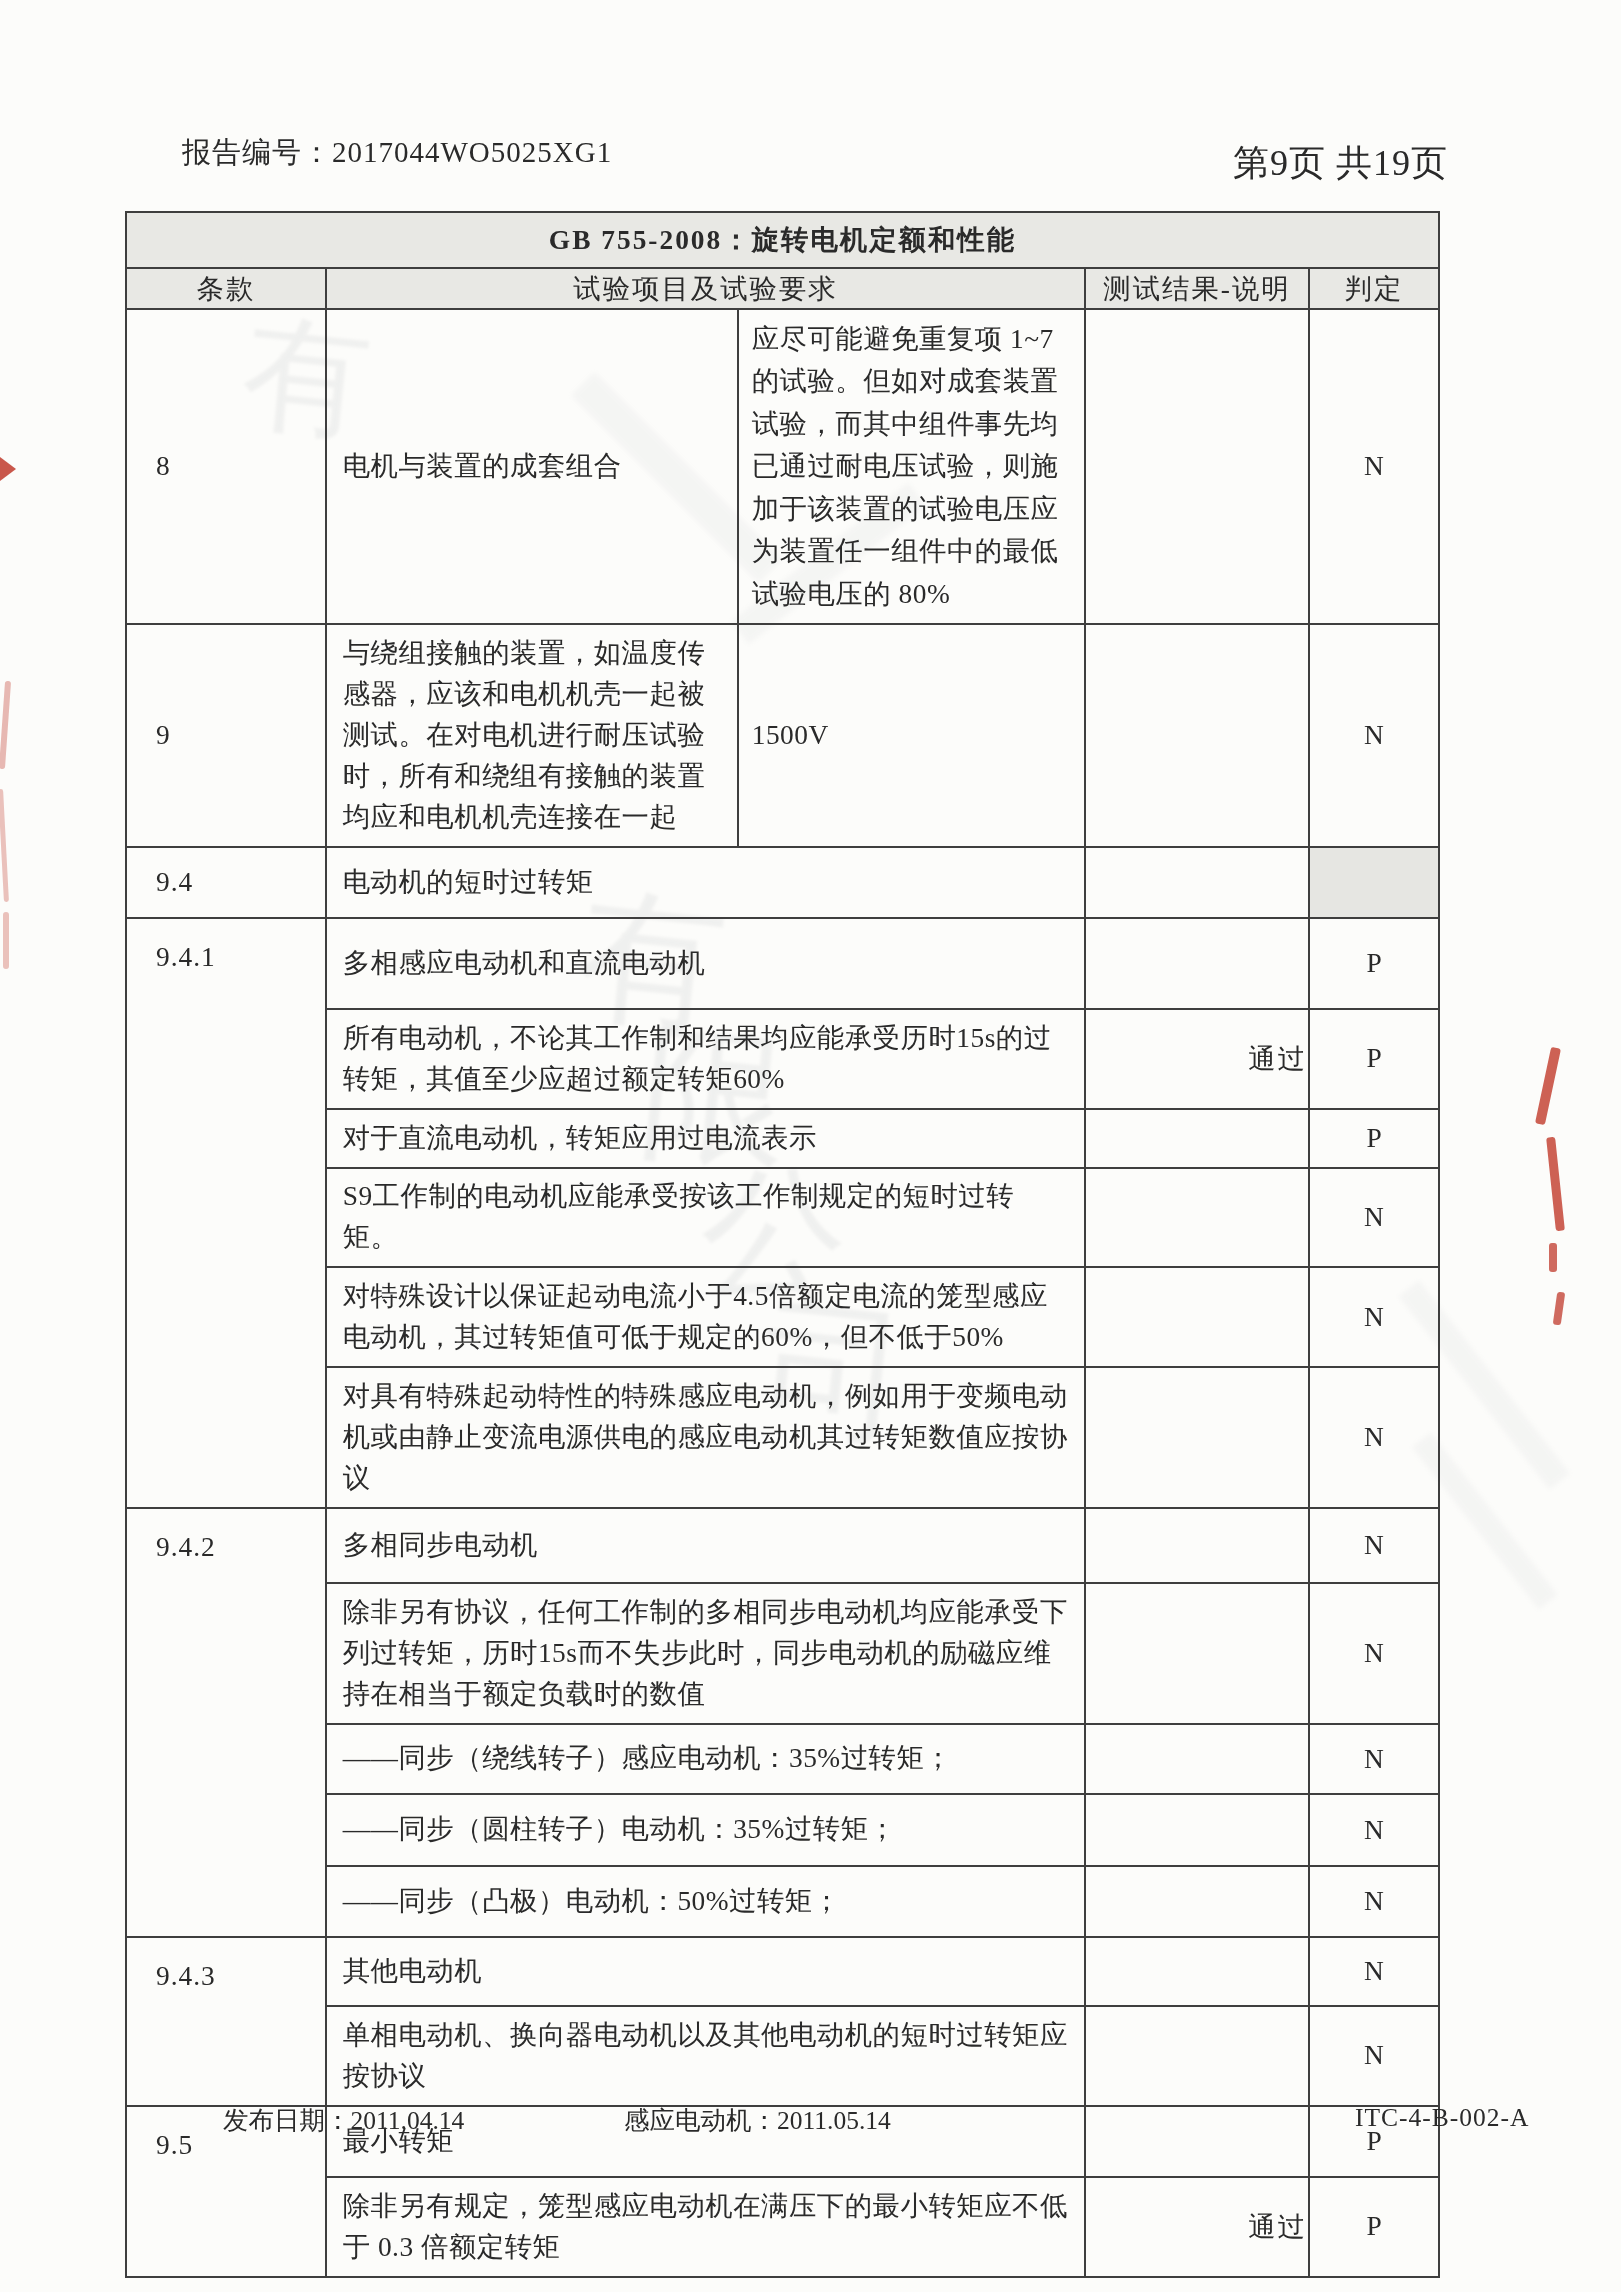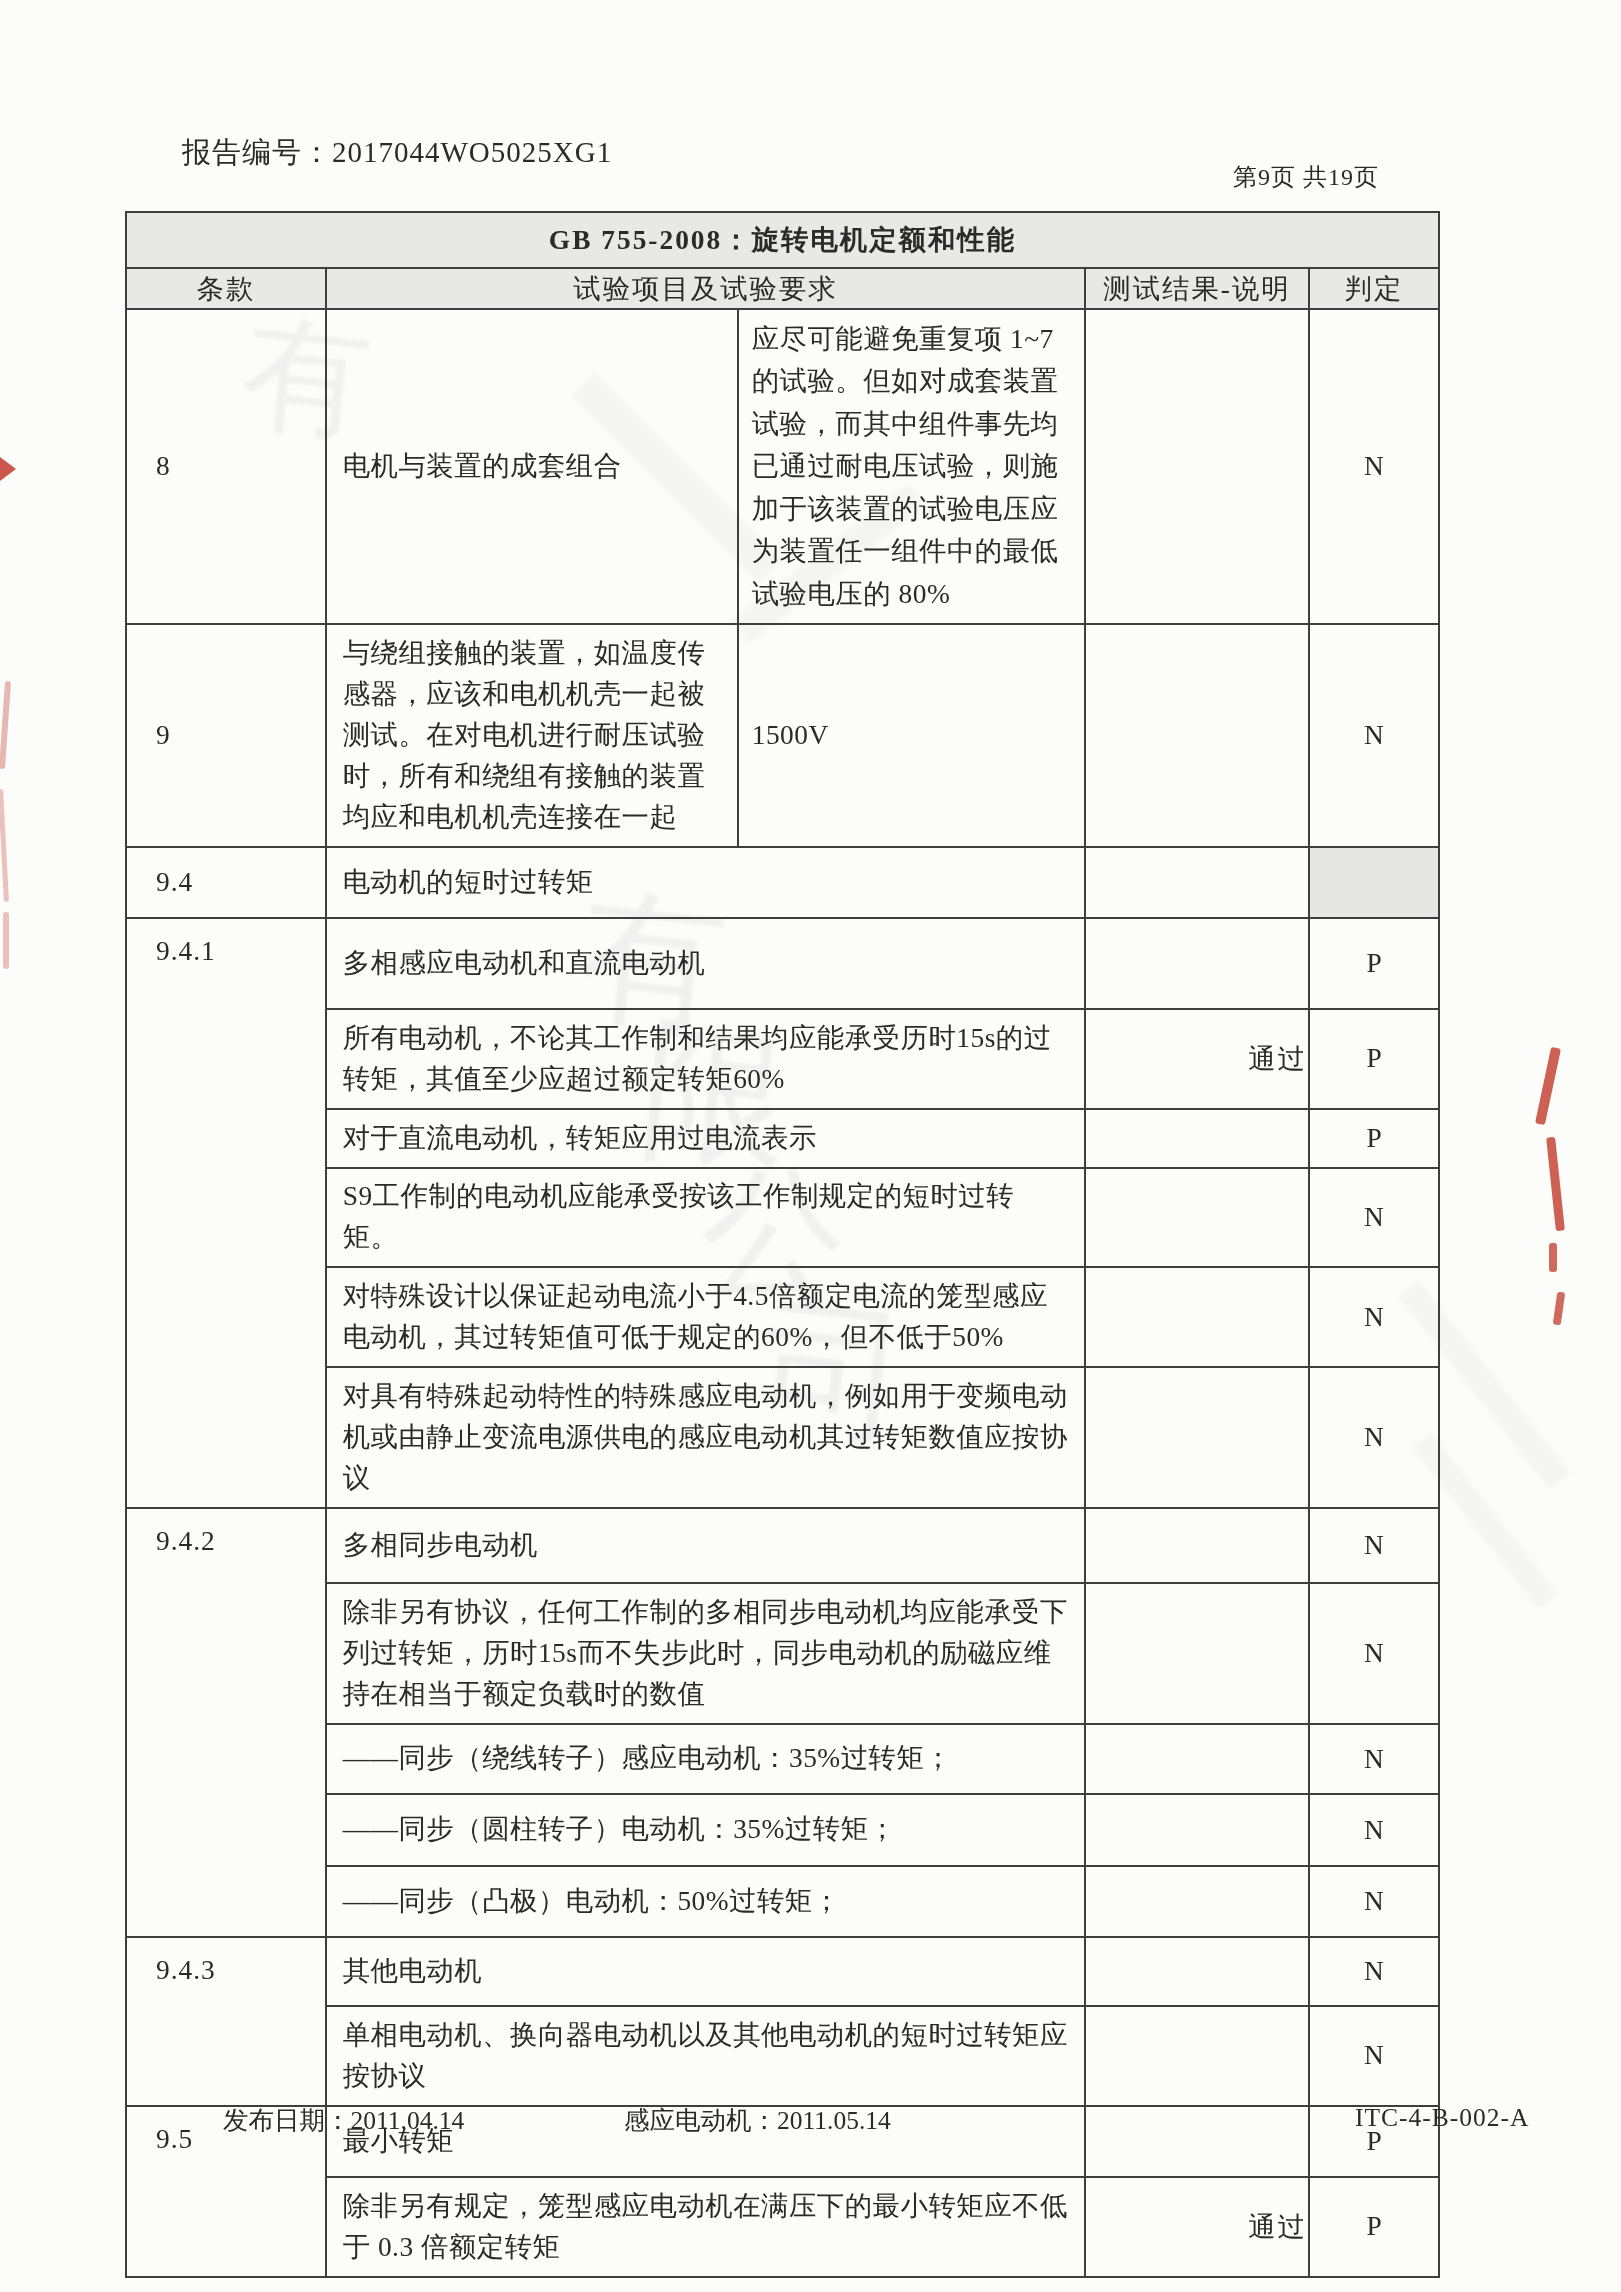--- a/index.html
+++ b/index.html
@@ -5,41 +5,41 @@
   html,body{margin:0;padding:0;}
   body{
     width:1621px;height:2293px;position:relative;
     background:#fcfcfa;
     font-family:"Liberation Serif","DejaVu Serif",serif;
     color:#2a2a2a;
     overflow:hidden;
   }
   
   .page-header-left{position:absolute;left:182px;top:133px;font-size:29px;letter-spacing:1px;}
-  .page-header-right{position:absolute;left:1233px;top:139px;font-size:24px;letter-spacing:1px;margin-top:22px;}
+  .page-header-right{position:absolute;left:1233px;top:139px;font-size:36px;letter-spacing:1px;}
   .page-footer{position:absolute;top:2103px;left:0;width:1621px;font-size:25.5px;}
   .footer-issue{position:absolute;left:223px;top:0;}
   .footer-impl{position:absolute;left:624px;top:0;}
   .footer-code{position:absolute;left:1355px;top:0;letter-spacing:1px;}
   
   .report-table{
     position:absolute;left:125px;top:211px;
     border-collapse:collapse;table-layout:fixed;width:1313px;
     border:2.9px solid #383838;
   }
   .report-table td{
     border:2px solid #3e3e3e;
     font-size:27.4px;
     color:#2a2a2a;
     overflow:hidden;
   }
   .title-cell{background:#e8e8e4;text-align:center;letter-spacing:2px;vertical-align:middle;font-weight:bold;}
   .head-cell{background:#e8e8e4;text-align:center;vertical-align:middle;letter-spacing:2px;font-family:Liberation Serif, serif;}
   .clause{padding:0 0 0 29px;vertical-align:middle;text-align:left;letter-spacing:1px;}
-  .clause-top{vertical-align:top;padding-top:17px;}
+  .clause-top{vertical-align:top;padding-top:23px;}
   .item{padding:7.8px 15.7px;vertical-align:middle;text-align:left;line-height:1.5;letter-spacing:0.5px;margin-top:35px;}
   .req{padding:7.8px 12.7px;vertical-align:middle;text-align:left;line-height:1.55;letter-spacing:0.5px;}
   .result{text-align:right;vertical-align:middle;letter-spacing:2px;}
   .verdict{text-align:center;vertical-align:middle;}
   .shaded{background:#e6e6e2;}
   
   .wm-char{
     position:absolute;font-size:147px;color:#8a8f95;opacity:0.10;
     filter:blur(1.5px);transform:rotate(6deg);pointer-events:none;
     font-family:"Liberation Serif","DejaVu Serif",serif;

